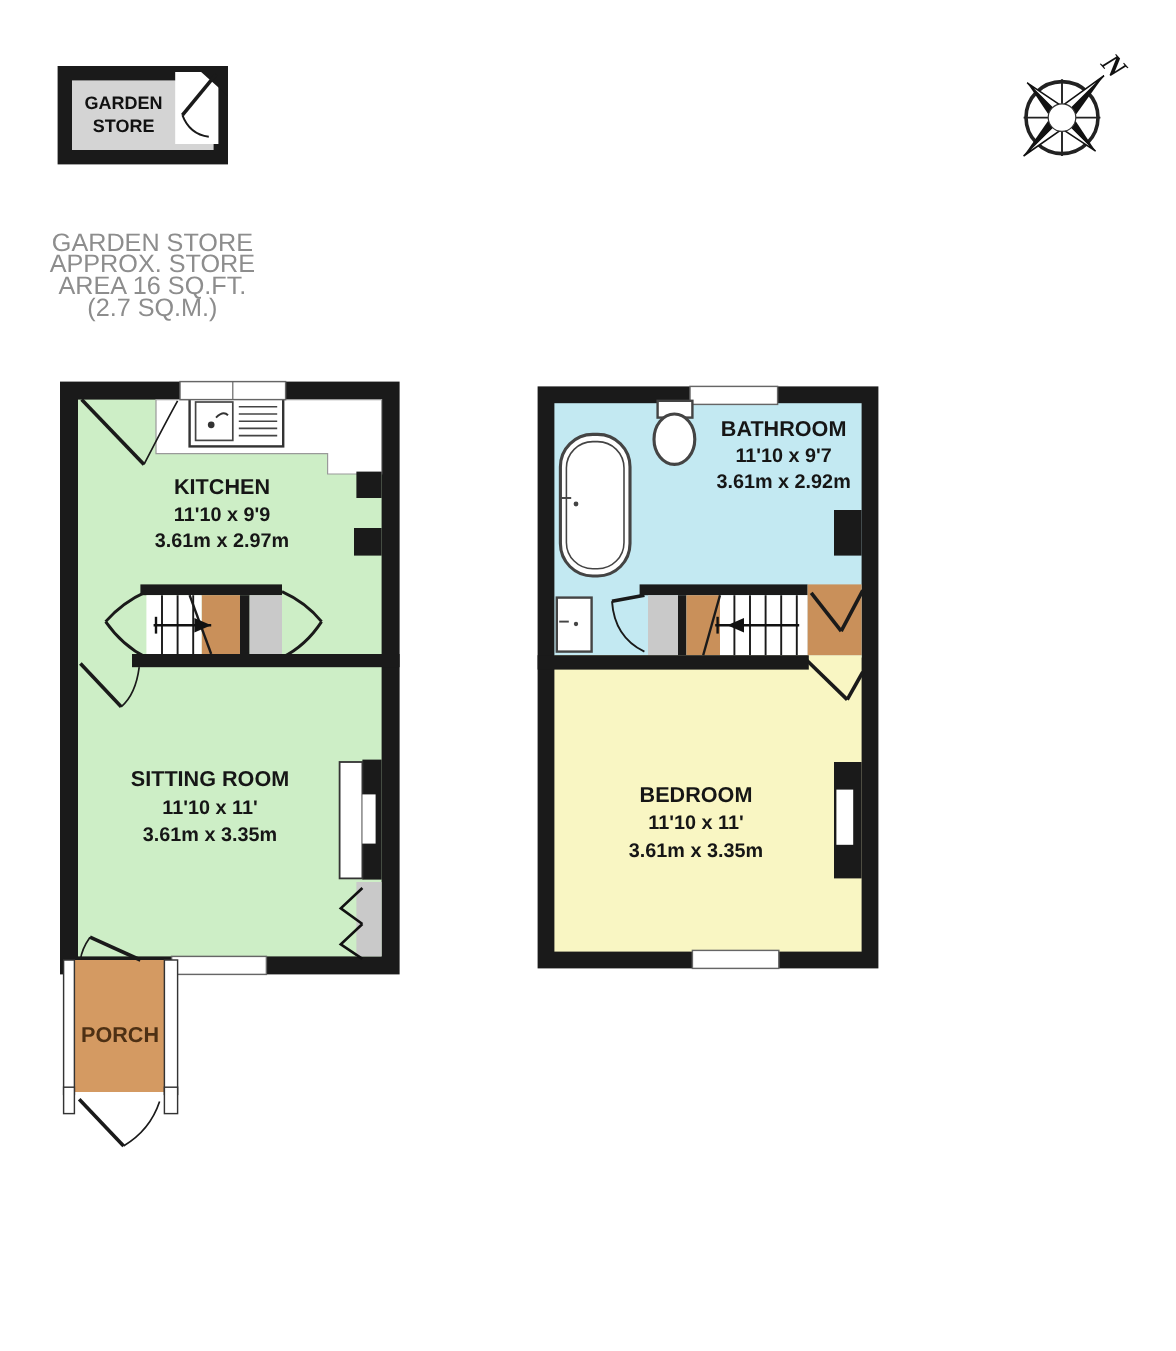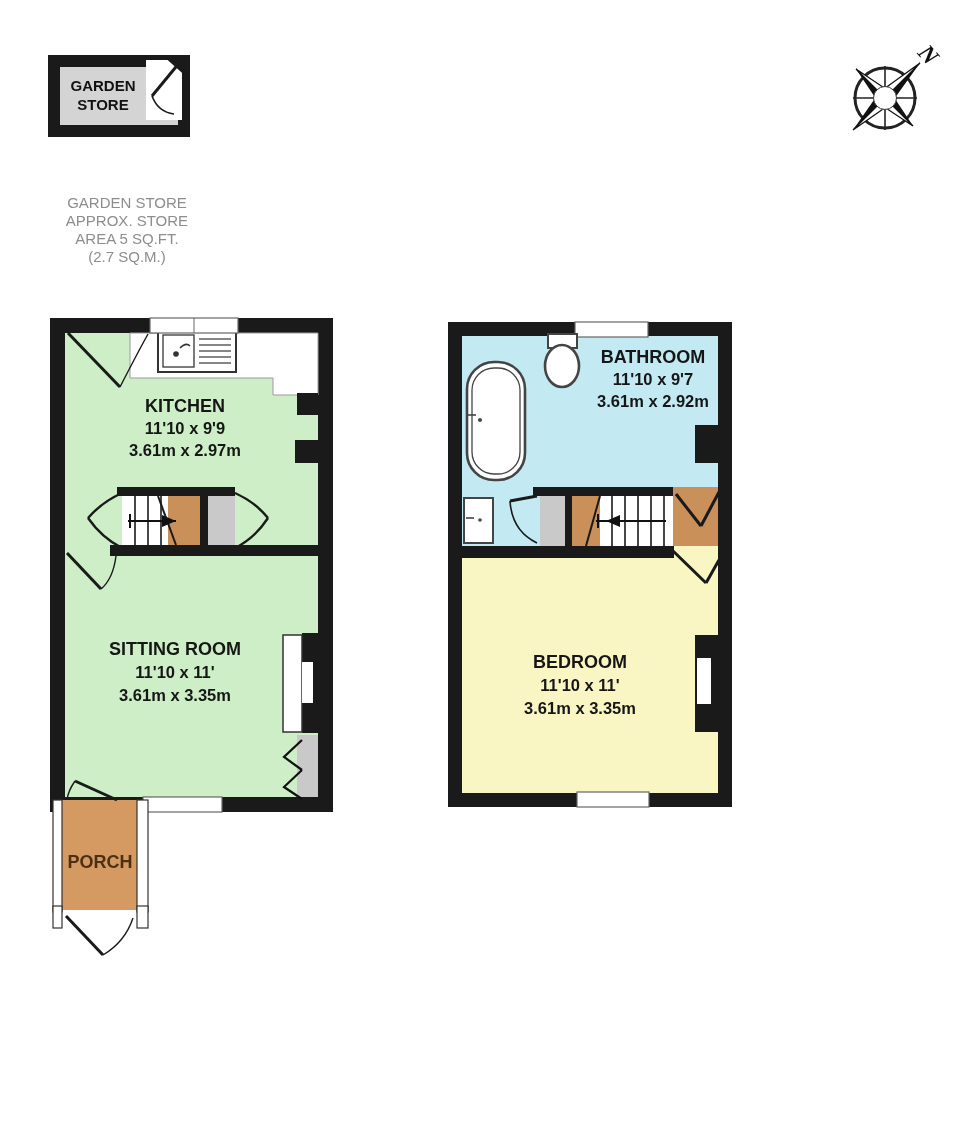--- a/index.html
+++ b/index.html
@@ -8,21 +8,21 @@
     width:980px;height:1126px;
     background:#ffffff;
     font-family:"Liberation Sans", sans-serif;
     overflow:hidden;
   }
   .abs{position:absolute;}
   .caption{
     left:38px;top:194px;width:178px;
     text-align:center;
     color:#8d8d8d;
-    font-size:15px;
+    font-size:21px;
     line-height:18px;
     font-weight:400;
   }
   svg text.room-title{font-size:18px;font-weight:bold;fill:#161616;}
   svg text.room-dims{font-size:16.5px;font-weight:bold;fill:#161616;}
   svg text.store-label{font-size:15px;font-weight:bold;fill:#111;}
   svg text.porch-label{font-size:18px;font-weight:bold;fill:#4d3014;}
   svg text.north-label{font-size:24px;font-weight:bold;font-style:italic;fill:#111;font-family:"Liberation Serif",serif;}
 </style>
 </head>
@@ -37,21 +37,21 @@
     <polygon points="118,5 146,5 146,30" fill="#1a1a1a"></polygon>
     <path d="M 136 12 L 108 46" stroke="#1a1a1a" stroke-width="3" fill="none"></path>
     <path d="M 108 46 Q 114 62 130 64" stroke="#1a1a1a" stroke-width="1.6" fill="none"></path>
     <text x="59" y="41" text-anchor="middle" class="store-label">GARDEN</text>
     <text x="59" y="60" text-anchor="middle" class="store-label">STORE</text>
   </svg>
 
   <div class="abs caption">
     <div>GARDEN STORE</div>
     <div>APPROX. STORE</div>
-    <div>AREA 5 SQ.FT.</div>
+    <div>AREA 16 SQ.FT.</div>
     <div>(2.7 SQ.M.)</div>
   </div>
 
   <svg class="abs" style="left:825px;top:28px;" width="135" height="140" viewBox="0 0 135 140">
     <g>
       <circle cx="60" cy="70" r="30" fill="none" stroke="#222" stroke-width="3"></circle>
       <g stroke="#222" stroke-width="1.6">
         <line x1="60" y1="38" x2="60" y2="102"></line>
         <line x1="28" y1="70" x2="92" y2="70"></line>
         <line x1="38" y1="48" x2="82" y2="92"></line>

